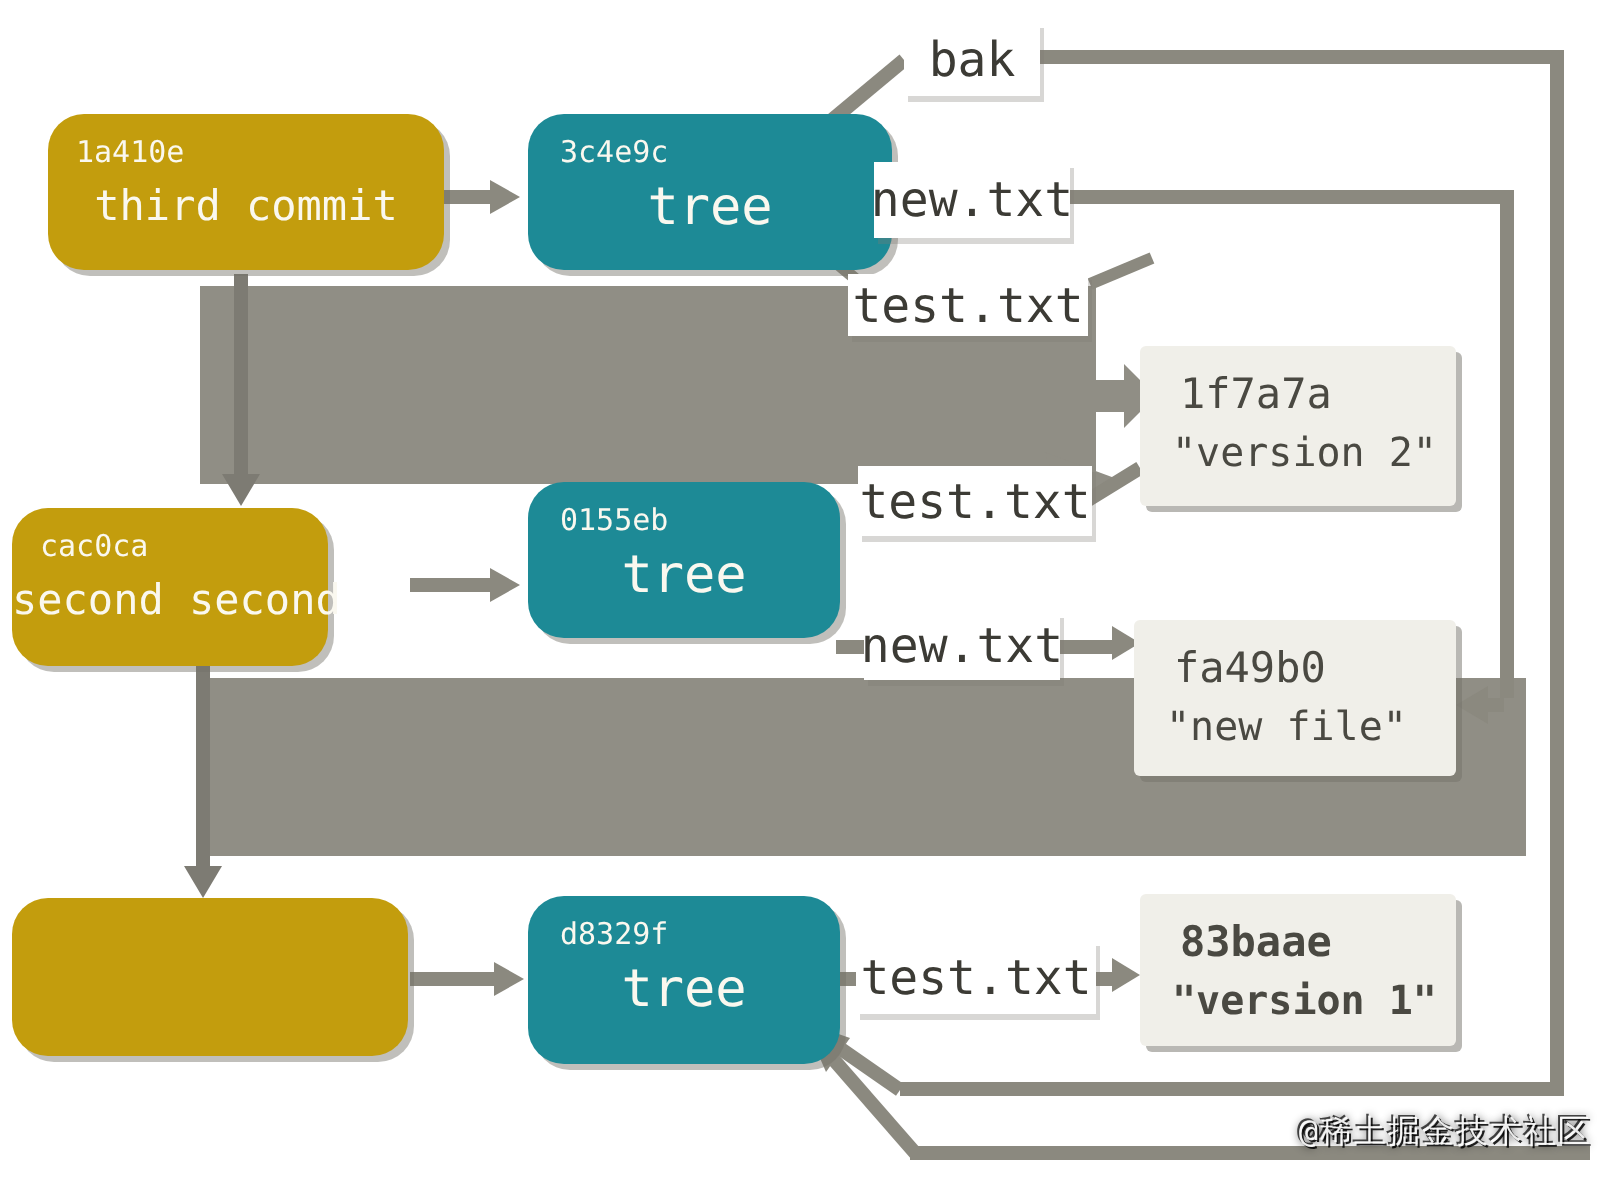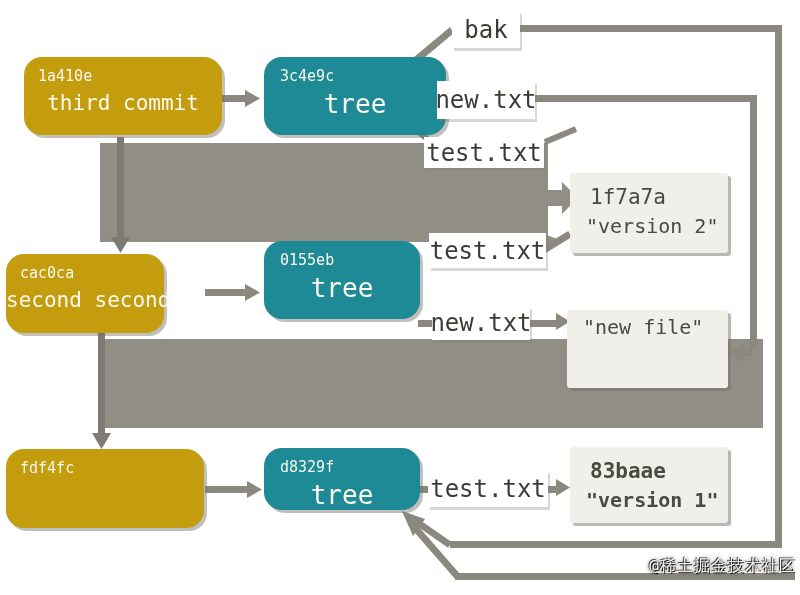--- a/index.html
+++ b/index.html
@@ -119,39 +119,39 @@
   <div class="box commit" style="left:6px;top:254px;width:158px;height:79px;">
     <div class="oid">cac0ca</div>
     <div class="bigname">second second</div>
   </div>
   <div class="box tree" style="left:264px;top:241px;width:156px;height:78px;">
     <div class="oid">0155eb</div>
     <div class="bigname">tree</div>
   </div>
 
   <div class="box commit" style="left:6px;top:449px;width:198px;height:79px;">
-    <div class="oid">fdf4fc</div>
   </div>
-  <div class="box tree" style="left:264px;top:448px;width:156px;height:62px;">
+  <div class="box tree" style="left:264px;top:448px;width:156px;height:84px;">
     <div class="oid">d8329f</div>
     <div class="bigname">tree</div>
   </div>
 
   <div class="box filelabel" style="left:452px;top:11px;width:68px;height:37px;">bak</div>
   <div class="box filelabel" style="left:437px;top:81px;width:98px;height:38px;">new.txt</div>
   <div class="box filelabel" style="left:424px;top:137px;width:120px;height:31px;">test.txt</div>
   <div class="box filelabel" style="left:429px;top:233px;width:117px;height:35px;">test.txt</div>
   <div class="box filelabel" style="left:432px;top:306px;width:98px;height:34px;">new.txt</div>
   <div class="box filelabel" style="left:428px;top:470px;width:120px;height:37px;">test.txt</div>
 
   <div class="box blob" style="left:570px;top:173px;width:158px;height:80px;">
     <div class="oid">1f7a7a</div>
     <div class="content">"version 2"</div>
   </div>
   <div class="box blob" style="left:567px;top:310px;width:161px;height:78px;">
+    <div class="oid">fa49b0</div>
     <div class="content">"new file"</div>
   </div>
   <div class="box blob" style="left:570px;top:447px;width:158px;height:76px;font-weight:bold;">
     <div class="oid">83baae</div>
     <div class="content">"version 1"</div>
   </div>
 
   <div class="watermark">@稀土掘金技术社区</div>
 </div>
 

